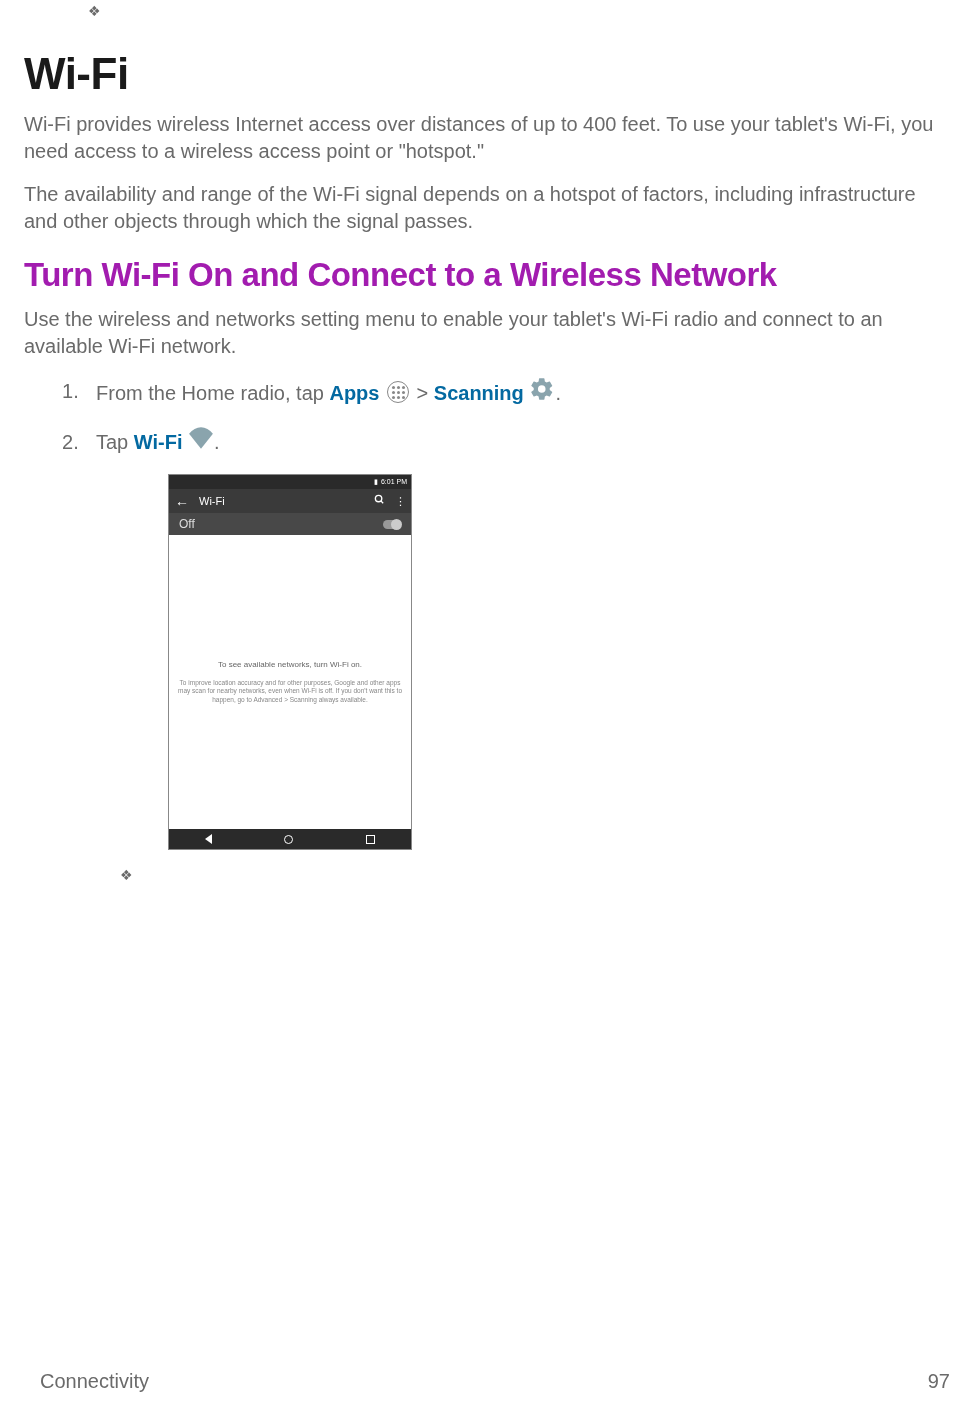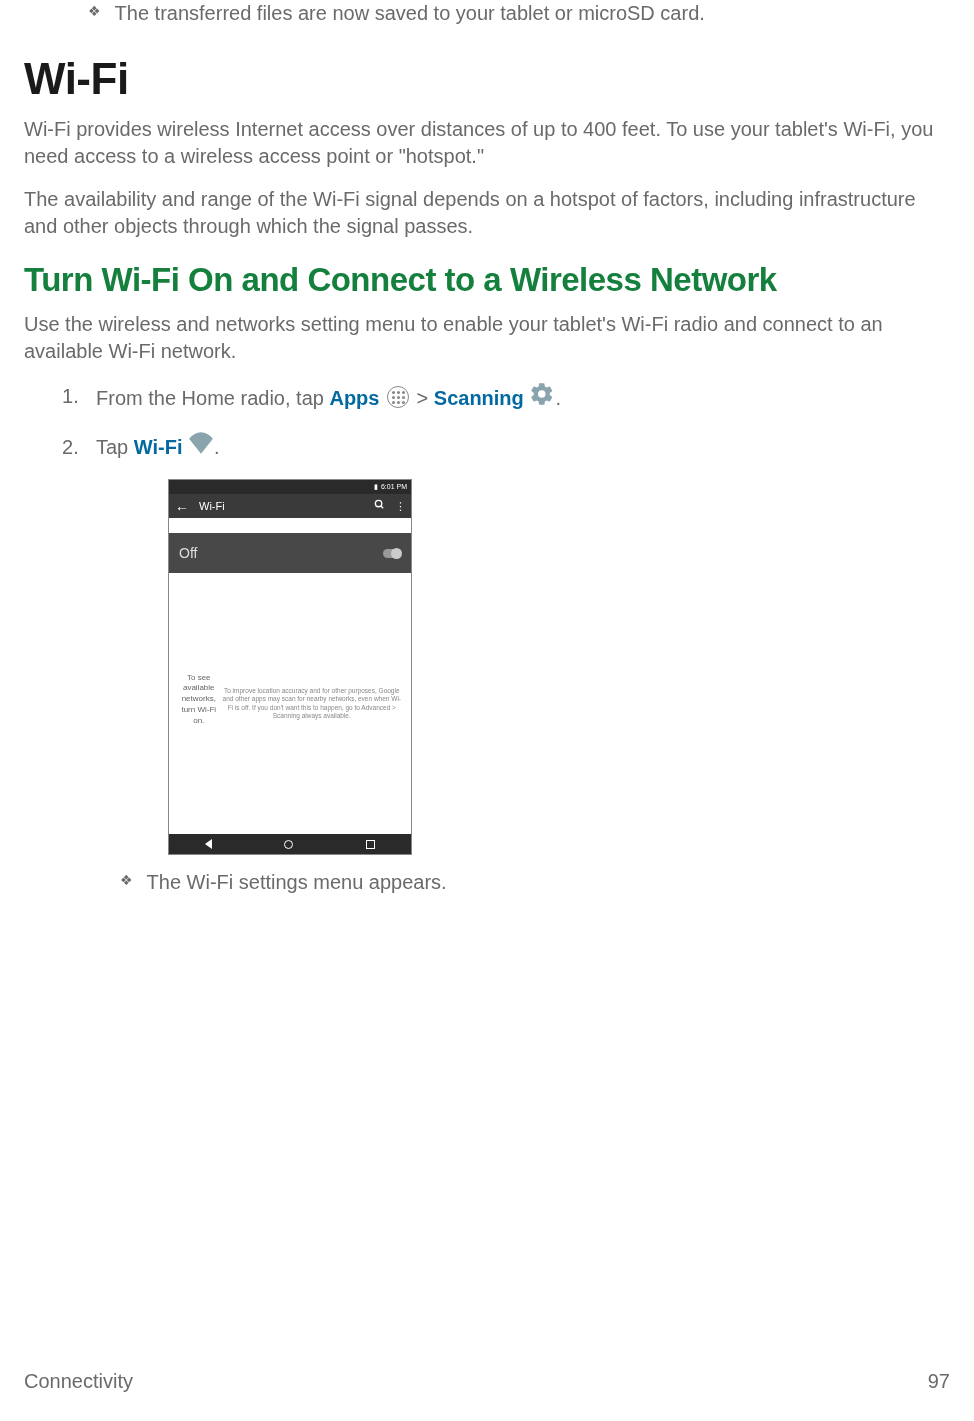--- a/index.html
+++ b/index.html
@@ -36,21 +36,21 @@
       letter-spacing: -0.5px;
     }
     p.body {
       color: #6a6a6a;
       margin-bottom: 16px;
     }
     h2.subhead {
       font-family: Arial, sans-serif;
       font-weight: 900;
       font-size: 33px;
-      color: #15803d;
+      color: #a21caf;
       margin-top: 18px;
       margin-bottom: 8px;
       letter-spacing: -0.5px;
     }
     ol {
       list-style: none;
       margin-left: 44px;
       counter-reset: step;
     }
     ol > li {
@@ -123,46 +123,45 @@
       display: flex;
       align-items: center;
       font-size: 11px;
       padding: 0 6px;
     }
     .appbar .back { font-size: 14px; margin-right: 10px; }
     .appbar .title { flex: 1; font-weight: 500;}
     .appbar .search { margin-right: 10px; }
     .appbar .more { letter-spacing: -1px; }
     .togglerow {
-      height: 40px;
+      height: 22px;
       background: #484848;
       color: #ddd;
       display: flex;
       align-items: center;
-      font-size: 14px;
+      font-size: 12px;
       padding: 0 10px;
-      margin-top: 15px;
     }
     .togglerow .lbl { flex: 1; }
     .toggle {
       width: 18px; height: 9px;
       background: #999; border-radius: 5px;
       position: relative;
     }
     .toggle::after {
       content:''; position:absolute;
       right: -1px; top: -1px;
       width: 11px; height: 11px;
       background: #ccc; border-radius: 50%;
     }
     .scrollbody {
       flex: 1;
       background: #fff;
       display: flex;
-      flex-direction: row;
+      flex-direction: column;
       justify-content: center;
       align-items: center;
       padding: 0 8px;
       text-align: center;
     }
     .scrollbody .hint1 { font-size: 8px; color: #666; margin-bottom: 8px; }
     .scrollbody .hint2 { font-size: 6.5px; color: #888; line-height: 1.3; }
     .navbar {
       height: 20px;
       background: #2a2a2a;
@@ -171,34 +170,33 @@
       justify-content: space-around;
       align-items: center;
       font-size: 11px;
     }
     .nav-back { width: 0; height: 0; border-right: 7px solid #fff; border-top: 5px solid transparent; border-bottom: 5px solid transparent; }
     .nav-home { width: 9px; height: 9px; border: 1.3px solid #fff; border-radius: 50%; }
     .nav-recent { width: 9px; height: 9px; border: 1.3px solid #fff; }
     .footer {
       position: absolute;
       bottom: 26px;
-      left: 24px;
+      left: 40px;
       right: 24px;
       display: flex;
       justify-content: space-between;
       color: #6a6a6a;
       font-size: 20px;
     }
   </style>
 </head>
 <body>
 
 <div class="bullet-line">
   <span class="bullet">❖</span>
-  <span>The transferred files are now saved to your tablet or microSD card.</span>
 </div>
 
 <h1 class="wifi">Wi-Fi</h1>
 
 <p class="body">Wi-Fi provides wireless Internet access over distances of up to 400 feet. To use your tablet's Wi-Fi, you need access to a wireless access point or "hotspot."</p>
 <p class="body">The availability and range of the Wi-Fi signal depends on a hotspot of factors, including infrastructure and other objects through which the signal passes.</p>
 
 <h2 class="subhead">Turn Wi-Fi On and Connect to a Wireless Network</h2>
 
 <p class="body">Use the wireless and networks setting menu to enable your tablet's Wi-Fi radio and connect to an available Wi-Fi network.</p>
@@ -247,21 +245,20 @@
       </div>
       <div class="navbar">
         <span class="nav-back"></span>
         <span class="nav-home"></span>
         <span class="nav-recent"></span>
       </div>
     </div>
     
     <div class="bullet-line" style="margin-left:24px;margin-top:0;">
       <span class="bullet">❖</span>
-      <span>The Wi-Fi settings menu appears.</span>
     </div>
   </li>
 </ol>
 
 <div class="footer">
   <span>Connectivity</span>
   <span>97</span>
 </div>
 
 </body></html>

